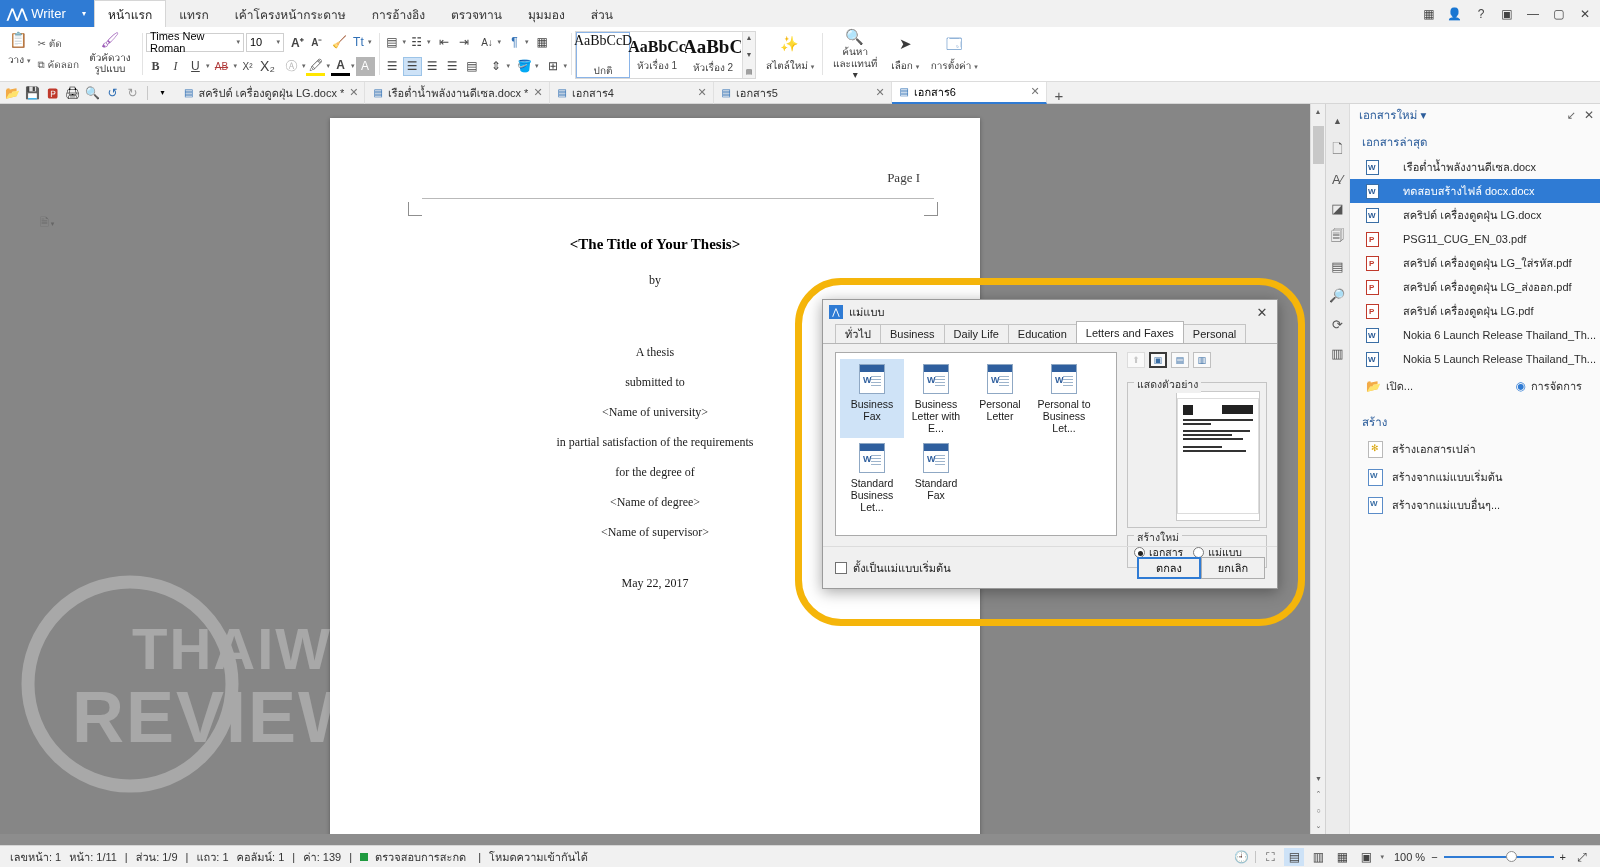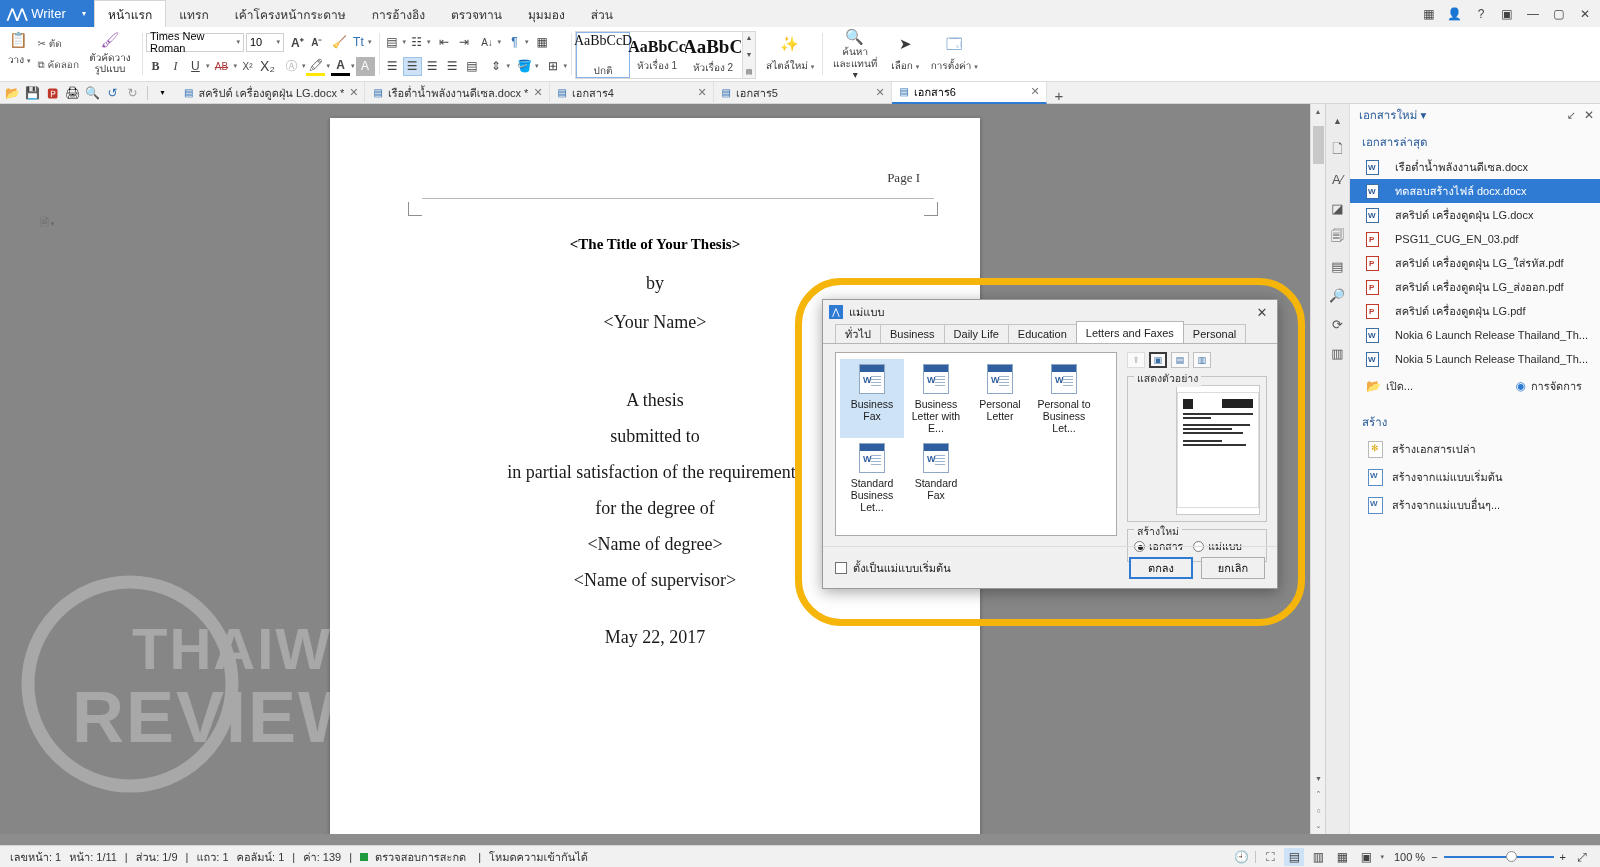--- a/index.html
+++ b/index.html
@@ -140,21 +140,21 @@
   .hdr-right {
     position: absolute; right: 60px; top: 52px; font-size: 13px; color: #3a3a3a;
   }
   .hdr-rule {
     position: absolute; left: 92px; right: 46px; top: 80px;
     border-top: 1px solid #b9b9b9;
   }
   .mark { position: absolute; width: 14px; height: 14px; }
   .mark.tl { left: 78px; top: 84px; border-left: 1px solid #8f8f8f; border-bottom: 1px solid #8f8f8f; }
   .mark.tr { right: 42px; top: 84px; border-right: 1px solid #8f8f8f; border-bottom: 1px solid #8f8f8f; }
-  .docline { text-align: center; font-size: 18px; color: #1a1a1a; }
+  .docline { text-align: center; font-size: 12px; color: #1a1a1a; }
   .doctitle { font-size: 15px; font-weight: bold; text-align: center; color: #000; }
   .pagehandle {
     position: absolute; left: 40px; top: 110px; display: flex;
     align-items: center; gap: 2px; font-size: 11px; color: #6a6a6a;
   }
 
   
   .vscroll {
     position: absolute; right: 0; top: 0; width: 15px; height: 730px;
     background: #f0f0f0; border-left: 1px solid #dcdcdc;
@@ -180,21 +180,21 @@
   .sp-head {
     height: 22px; display: flex; align-items: center; justify-content: space-between;
     padding: 0 6px 0 9px; font-size: 11.5px; color: #2c5d9b;
   }
   .sp-head .collapse { font-size: 11px; color: #666; }
   .sp-head .xclose { font-size: 12px; color: #555; }
   .sp-section {
     font-size: 11.5px; color: #2c5d9b; padding: 7px 0 4px 12px;
   }
   .sp-item {
-    height: 24px; display: flex; align-items: center; gap: 16px;
+    height: 24px; display: flex; align-items: center; gap: 24px;
     padding-left: 16px; font-size: 11px; color: #2b2b2b;
     white-space: nowrap; overflow: hidden;
   }
   .sp-item.sel { background: #2f7bd4; color: #fff; }
   .sp-item .fi { width: 13px; height: 15px; flex: 0 0 13px; position: relative; }
   .fi-doc { background: #fff; border: 1px solid #3a6ea5; }
   .fi-doc::after {
     content: "W"; position: absolute; left: 0; top: 0; font-size: 8px;
     color: #2a5a95; line-height: 13px; padding-left: 1px; font-weight: bold;
   }
@@ -305,21 +305,21 @@
   .radio { display: flex; align-items: center; gap: 4px; }
   .rdot { width: 11px; height: 11px; border-radius: 50%; border: 1px solid #7a7a7a; background: #fff; position: relative; }
   .rdot.on::after { content: ""; position: absolute; left: 2.5px; top: 2.5px; width: 5px; height: 5px; border-radius: 50%; background: #222; }
   .dlg-foot {
     position: absolute; left: 0; right: 0; bottom: 0; height: 42px;
     display: flex; align-items: center; padding: 0 12px;
     border-top: 1px solid #dcdcdc;
   }
   .chk-row { display: flex; align-items: center; gap: 6px; font-size: 11px; color: #222; }
   .chkbox { width: 12px; height: 12px; border: 1px solid #707070; background: #fff; }
-  .dlg-btns { margin-left: auto; display: flex; gap: 8px; }
+  .dlg-btns { margin-left: auto; display: flex; }
   .dbtn {
     width: 64px; height: 22px; font-size: 11px; display: flex;
     align-items: center; justify-content: center;
     background: #f0f0f0; border: 1px solid #adadad; color: #111;
   }
   .dbtn.primary { border: 2px solid #2f7bd4; }
 
   
   .watermark {
     position: absolute; left: 20px; bottom: 40px; width: 470px; height: 220px;
@@ -550,24 +550,24 @@
   <div class="docarea">
     <div class="page">
       <div class="hdr-right">Page I</div>
       <div class="hdr-rule"></div>
       <div class="mark tl"></div>
       <div class="mark tr"></div>
 
       <div style="position:absolute;left:60px;right:60px;top:118px;">
         <div class="doctitle">&lt;The Title of Your Thesis&gt;</div>
         <div class="docline" style="margin-top:20px;">by</div>
-        <div class="docline" style="margin-top:18px;">&lt;Your Name&gt;</div>
 
         <div class="docline" style="margin-top:57px;">A thesis</div>
         <div class="docline" style="margin-top:15px;">submitted to</div>
+        <div class="docline" style="margin-top:15px;">&lt;Name of university&gt;</div>
         <div class="docline" style="margin-top:15px;">in partial satisfaction of the requirements</div>
         <div class="docline" style="margin-top:15px;">for the degree of</div>
         <div class="docline" style="margin-top:15px;">&lt;Name of degree&gt;</div>
 
         <div class="docline" style="margin-top:15px;">&lt;Name of supervisor&gt;</div>
 
         <div class="docline" style="margin-top:36px;">May 22, 2017</div>
       </div>
     </div>
 
@@ -787,21 +787,21 @@
       </div>
 
       <div class="prev-col">
         <div class="prev-toolbar">
           <div class="pv-btn dim">⬆</div>
           <div class="pv-btn sel">▣</div>
           <div class="pv-btn">▤</div>
           <div class="pv-btn">▥</div>
         </div>
 
-        <div class="fieldset" style="margin-top:8px;padding-left:48px;">
+        <div class="fieldset" style="margin-top:14px;padding-left:48px;">
           <span class="legend">แสดงตัวอย่าง</span>
           <div class="prev-box">
             <div class="mini-page">
               <div style="height:14px;position:relative;">
                 <div class="mp-blk"></div>
                 <div style="width:10px;height:10px;background:#222;"></div>
               </div>
               <div class="mp-row" style="width:100%;"></div>
               <div class="mp-row" style="width:40%;"></div>
               <div class="mp-row" style="width:95%;margin-top:5px;"></div>

